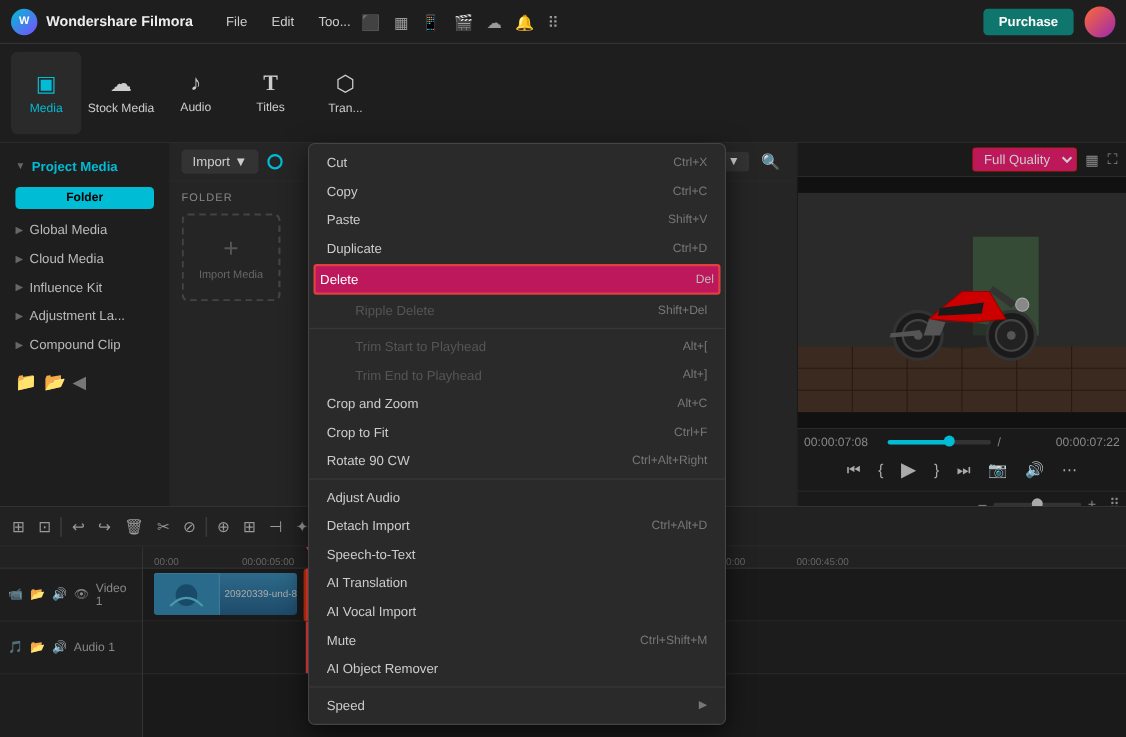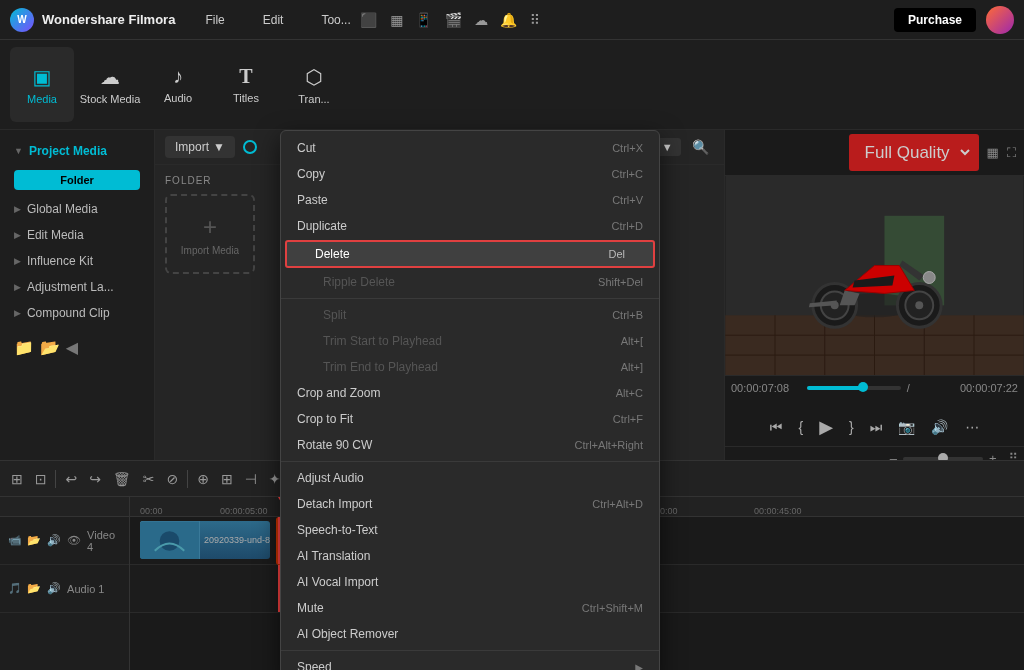--- a/index.html
+++ b/index.html
@@ -36,32 +36,32 @@
       display: flex; align-items: center; justify-content: center;
       font-size: 10px; color: white; font-weight: bold;
     }
     #topbar .app-name {
       color: #eee;
       font-size: 13px;
       font-weight: 600;
     }
     #topbar .menu-items {
       display: flex;
-      gap: 18px;
+      gap: 2px;
     }
     #topbar .menu-item {
       padding: 4px 10px;
       color: #ccc;
       cursor: pointer;
       border-radius: 3px;
       font-size: 12px;
     }
     .purchase-btn {
       margin-left: auto;
-      background: #000000;
+      background: #0f766e;
       color: white;
       border: none;
       padding: 5px 14px;
       border-radius: 4px;
       font-size: 12px;
       font-weight: 600;
       cursor: pointer;
       margin-right: 10px;
     }
     .avatar {
@@ -243,43 +243,43 @@
     }
     #preview-header {
       display: flex;
       align-items: center;
       justify-content: flex-end;
       padding: 4px 8px;
       border-bottom: 1px solid #2a2a2a;
       gap: 8px;
     }
     .quality-select {
-      background: #b91c1c;
+      background: #be185d;
       color: #ccc;
-      border: 6px solid #b91c1c;
+      border: 1px solid #b91c1c;
       padding: 2px 6px;
       border-radius: 3px;
-      font-size: 17px;
+      font-size: 12px;
     }
     #preview-video {
       flex: 1;
       background: #111;
       position: relative;
       overflow: hidden;
     }
     
     .preview-controls {
       padding: 6px;
       border-top: 1px solid #2a2a2a;
     }
     .time-bar {
       display: flex;
       align-items: center;
       gap: 6px;
-      margin-bottom: 20px;
+      margin-bottom: 6px;
     }
     .progress-track {
       flex: 1;
       height: 4px;
       background: #333;
       border-radius: 2px;
       position: relative;
     }
     .progress-fill {
       height: 100%;
@@ -464,25 +464,25 @@
       display: flex;
       align-items: center;
       justify-content: space-between;
       padding: 6px 16px;
       cursor: pointer;
       color: #ccc;
       font-size: 12px;
     }
     .ctx-item.disabled { color: #555; cursor: default; margin-left: 26px; }
     .ctx-item.highlighted {
-      background: #404040;
+      background: #be185d;
       border: 2px solid #e04040;
       border-radius: 3px;
       margin: 1px 4px;
-      padding: 5px 28px;
+      padding: 5px 4px;
       color: #fff;
     }
     .ctx-shortcut {
       color: #777;
       font-size: 11px;
     }
     .ctx-item.highlighted .ctx-shortcut {
       color: #bbb;
     }
     .ctx-separator {
@@ -552,21 +552,21 @@
         <span class="chevron">▼</span>
         <span>Project Media</span>
       </div>
       <div class="sidebar-folder-btn">Folder</div>
       <div class="sidebar-item">
         <span class="chevron">▶</span>
         <span>Global Media</span>
       </div>
       <div class="sidebar-item">
         <span class="chevron">▶</span>
-        <span>Edit Media</span>
+        <span>Cloud Media</span>
       </div>
       <div class="sidebar-item">
         <span class="chevron">▶</span>
         <span>Influence Kit</span>
       </div>
       <div class="sidebar-item">
         <span class="chevron">▶</span>
         <span>Adjustment La...</span>
       </div>
       <div class="sidebar-item">
@@ -702,38 +702,38 @@
     <span class="tl-icon-btn">✦</span>
   </div>
   <div id="timeline-content">
     <div id="track-labels">
       <div style="height:20px; background:#222; border-bottom:1px solid #333;"></div>
       <div class="track-label">
         <span>📹</span>
         <span>📂</span>
         <span>🔊</span>
         <span>👁</span>
-        <span>Video 4</span>
+        <span>Video 1</span>
       </div>
       <div class="track-label">
         <span>🎵</span>
         <span>📂</span>
         <span>🔊</span>
         <span>Audio 1</span>
       </div>
     </div>
     <div id="track-area">
 
       <div class="time-ruler">
         <span class="ruler-tick" style="left:10px;">00:00</span>
         <span class="ruler-tick" style="left:90px;">00:00:05:00</span>
         <span class="ruler-tick" style="left:300px;">00:00:30:00</span>
         <span class="ruler-tick" style="left:390px;">00:00:35:00</span>
         <span class="ruler-tick" style="left:500px;">00:00:40:00</span>
-        <span class="ruler-tick" style="left:624px;">00:00:45:00</span>
+        <span class="ruler-tick" style="left:594px;">00:00:45:00</span>
 
         <div style="position:absolute;top:0;left:148px;width:0;height:0;border-left:6px solid transparent;border-right:6px solid transparent;border-top:10px solid #ff4444;"></div>
       </div>
 
       <div class="video-track-row">
 
         <div style="position:absolute;top:0;left:146px;width:22px;height:48px;background:#cc3300;border-radius:3px;display:flex;align-items:center;justify-content:center;z-index:5;">
           <span style="color:white;font-size:10px;">✕</span>
         </div>
         <div class="video-clip" style="left:10px;width:130px;">
@@ -763,43 +763,39 @@
     <span class="ctx-shortcut">Ctrl+X</span>
   </div>
 
   <div class="ctx-item">
     <span>Copy</span>
     <span class="ctx-shortcut">Ctrl+C</span>
   </div>
 
   <div class="ctx-item">
     <span>Paste</span>
-    <span class="ctx-shortcut">Ctrl+V</span>
+    <span class="ctx-shortcut">Shift+V</span>
   </div>
 
   <div class="ctx-item">
     <span>Duplicate</span>
     <span class="ctx-shortcut">Ctrl+D</span>
   </div>
 
   <div class="ctx-item highlighted">
     <span>Delete</span>
     <span class="ctx-shortcut">Del</span>
   </div>
 
   <div class="ctx-item disabled">
     <span>Ripple Delete</span>
     <span class="ctx-shortcut">Shift+Del</span>
   </div>
   <div class="ctx-separator"></div>
 
-  <div class="ctx-item disabled">
-    <span>Split</span>
-    <span class="ctx-shortcut">Ctrl+B</span>
-  </div>
 
   <div class="ctx-item disabled">
     <span>Trim Start to Playhead</span>
     <span class="ctx-shortcut">Alt+[</span>
   </div>
 
   <div class="ctx-item disabled">
     <span>Trim End to Playhead</span>
     <span class="ctx-shortcut">Alt+]</span>
   </div>

